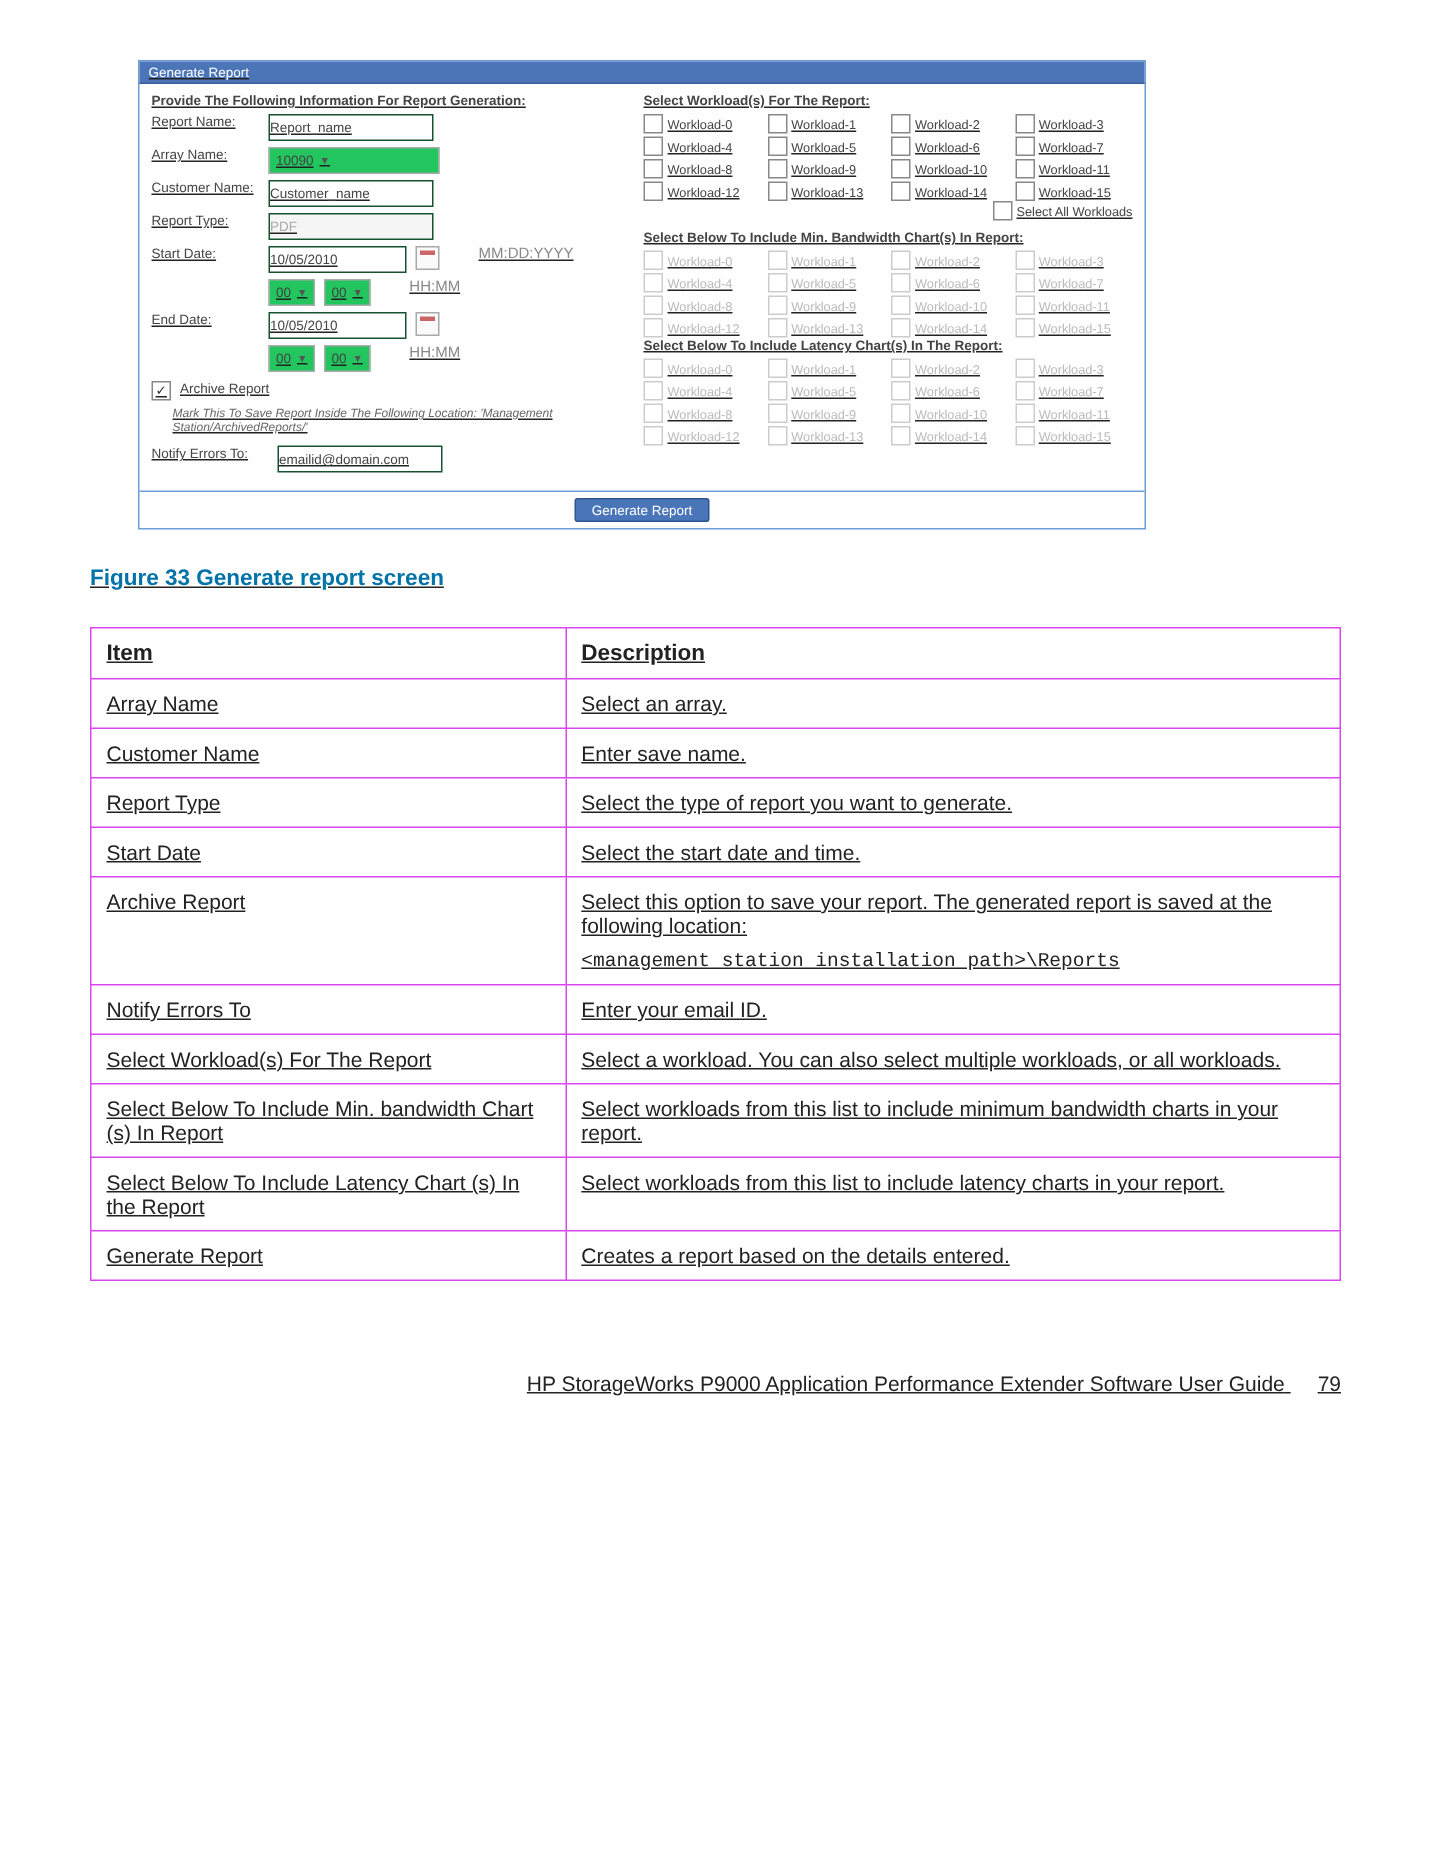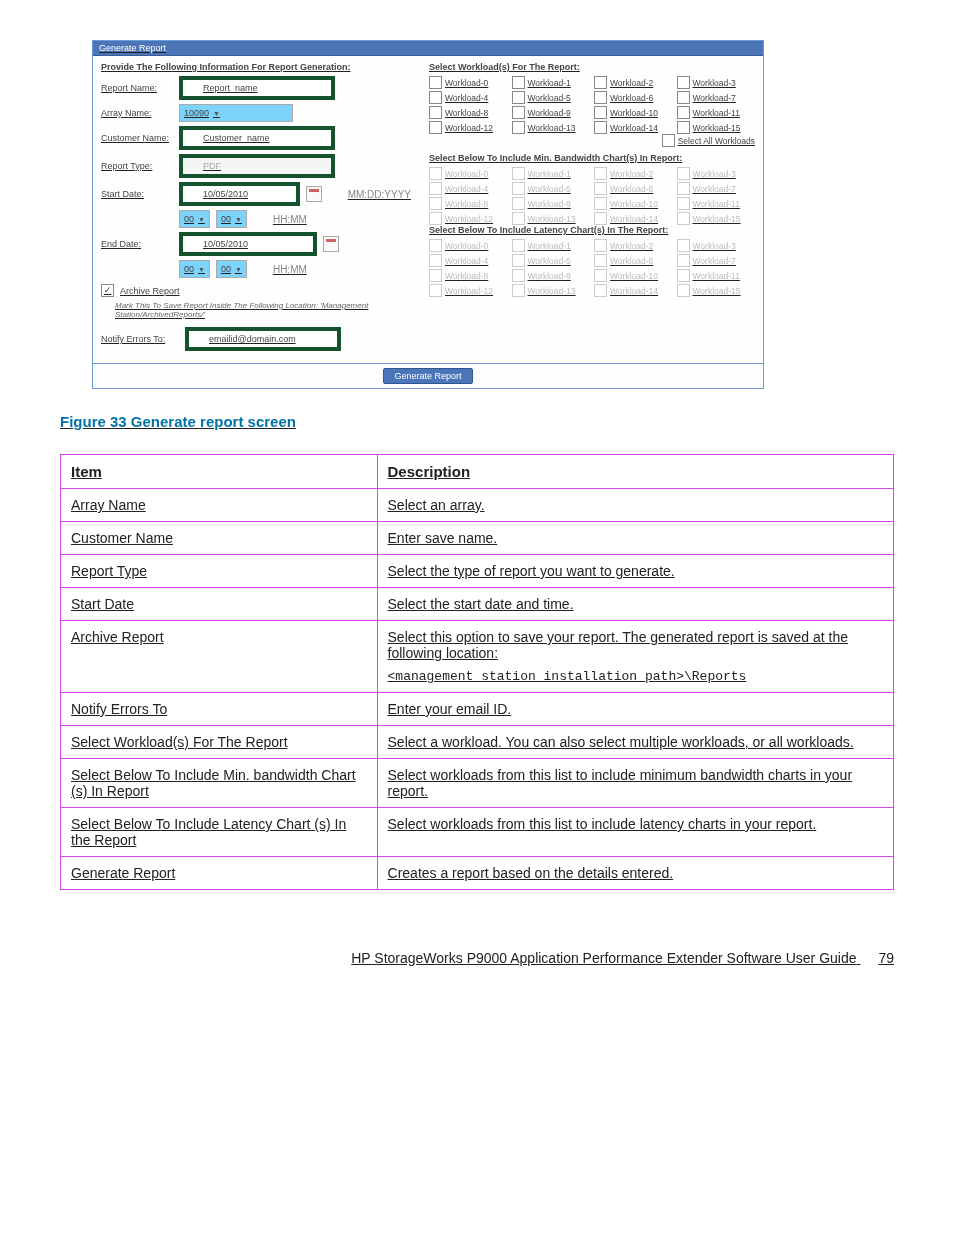--- a/index.html
+++ b/index.html
@@ -47,44 +47,44 @@
   .col{flex:1;}
   .col-left{flex:0 0 310px;}
   .col-right{flex:1;}
   .section-head{
     font-weight:bold;
     font-size:9px;
     margin-bottom:4px;
   }
   .frow{
     display:flex;
-    align-items:center;
+    align-items:flex-start;
     margin:4px 0;
     gap:6px;
   }
   .flabel{
     width:72px;
     font-size:9px;
   }
   .finput{
-    border:4px solid #14532d;
-    padding:1px 20px;
+    border:1px solid #14532d;
+    padding:1px 0;
     font-size:9px;
     height:14px;
     line-height:14px;
     background:#fff;
     flex:1;
     max-width:108px;
   }
   .finput.grey{color:#aaa;background:#f5f5f5;}
   .fdd{
     border:1px solid #aaa;
     font-size:9px;
     height:16px;
-    background:#7dd3fc;
+    background:#22c55e;
     display:inline-flex;
     align-items:center;
     padding:0 4px;
   }
   .fdd .caret{margin-left:4px;font-size:7px;color:#555;}
   .cal{
     width:14px;height:14px;border:1px solid #aaa;display:inline-block;
     position:relative;background:#fafafa;
   }
   .cal:before{content:"";position:absolute;top:2px;left:2px;right:2px;height:3px;background:#c66;}

